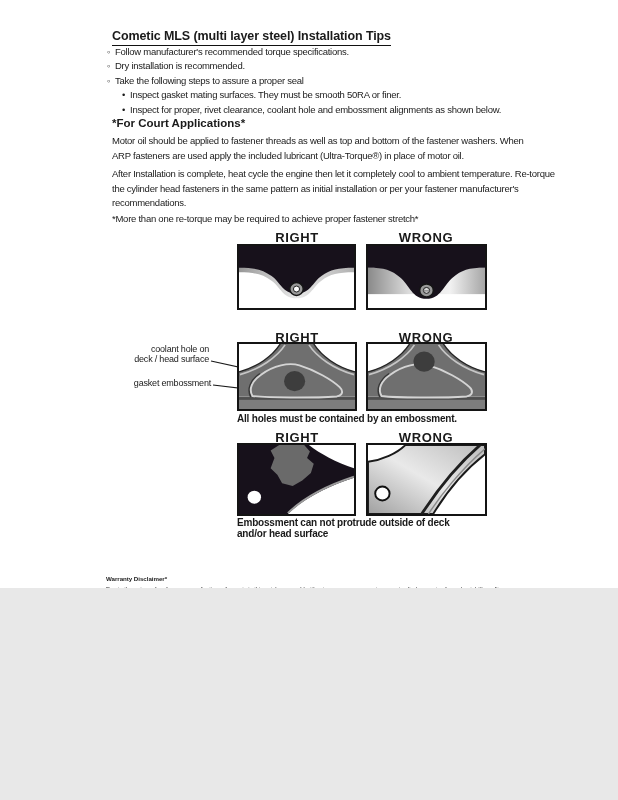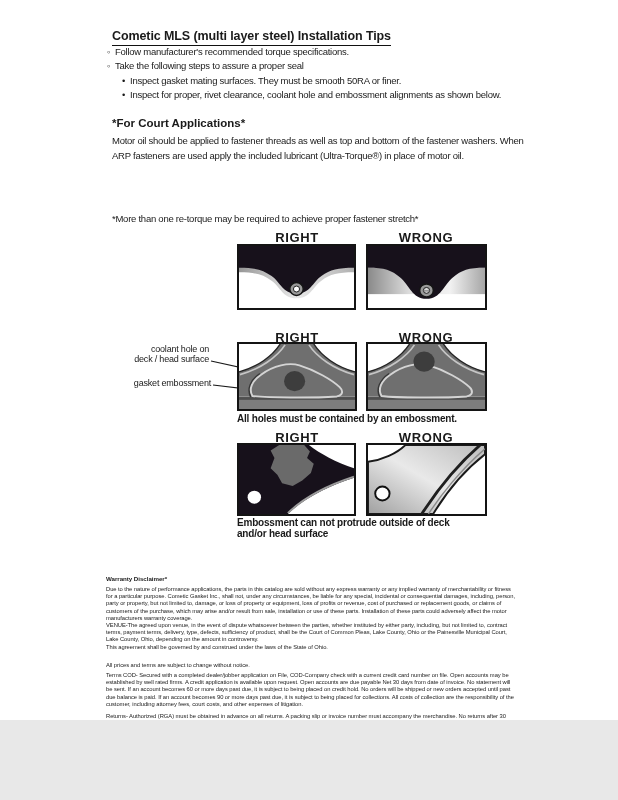--- a/index.html
+++ b/index.html
@@ -1,16 +1,16 @@
 <!DOCTYPE html>
 <html><head>
 <meta charset="utf-8">
 <style>
   html,body{margin:0;padding:0;background:#e8e8e8;}
-  #page{position:relative;width:618px;height:720px;background:#ffffff;overflow:hidden;
+  #page{position:relative;width:618px;height:588px;background:#ffffff;overflow:hidden;
         font-family:"Liberation Sans","DejaVu Sans",sans-serif;color:#1a1a1a;}
   .abs{position:absolute;}
   
   .title{font-size:12.5px;font-weight:bold;letter-spacing:-0.1px;border-bottom:1.5px solid #111;
          padding-bottom:2px;display:inline-block;}
   .tips{font-size:9.5px;letter-spacing:-0.25px;line-height:14.4px;}
   .tip-row{white-space:nowrap;}
   .tip-row .mk{display:inline-block;width:8px;}
   .tip-sub{padding-left:15px;}
   
@@ -30,27 +30,29 @@
 <body>
 
 <div id="page">
 
   <div class="abs" style="left:112px;top:26px;">
     <span class="title">Cometic MLS (multi layer steel) Installation Tips</span>
   </div>
 
   <div class="abs tips" style="left:107px;top:45px;">
     <div class="tip-row"><span class="mk">◦</span><span>Follow manufacturer's recommended torque specifications.</span></div>
+    <div class="tip-row"><span class="mk">◦</span><span>Dry installation is recommended.</span></div>
     <div class="tip-row"><span class="mk">◦</span><span>Take the following steps to assure a proper seal</span></div>
     <div class="tip-row tip-sub"><span class="mk">•</span><span>Inspect gasket mating surfaces.  They must be smooth 50RA or finer.</span></div>
     <div class="tip-row tip-sub"><span class="mk">•</span><span>Inspect for proper, rivet clearance, coolant hole and embossment alignments as shown below.</span></div>
   </div>
 
   <div class="abs dheading" style="left:112px;top:117px;">*For Court Applications*</div>
   <div class="abs dpara" style="left:112px;top:134px;width:424px;">Motor oil should be applied to fastener threads as well as top and bottom of the fastener washers. When ARP fasteners are used apply the included lubricant (Ultra-Torque®) in place of motor oil.</div>
+  <div class="abs dpara" style="left:112px;top:167px;width:448px;">After Installation is complete, heat cycle the engine then let it completely cool to ambient temperature. Re-torque the cylinder head fasteners in the same pattern as initial installation or per your fastener manufacturer's recommendations.</div>
   <div class="abs dpara" style="left:112px;top:212px;width:470px;">*More than one re-torque may be required to achieve proper fastener stretch*</div>
 
   <div class="abs rw-label" style="left:236px;top:230px;">RIGHT</div>
   <div class="abs rw-label" style="left:365px;top:230px;">WRONG</div>
 
   <div class="abs panel" style="left:237px;top:244px;width:115px;height:62px;">
     <svg width="115" height="62" viewBox="0 0 120 67" preserveAspectRatio="none">
       <defs>
         <linearGradient id="g1" x1="0" y1="0" x2="1" y2="0">
           <stop offset="0" stop-color="#969696"></stop>

